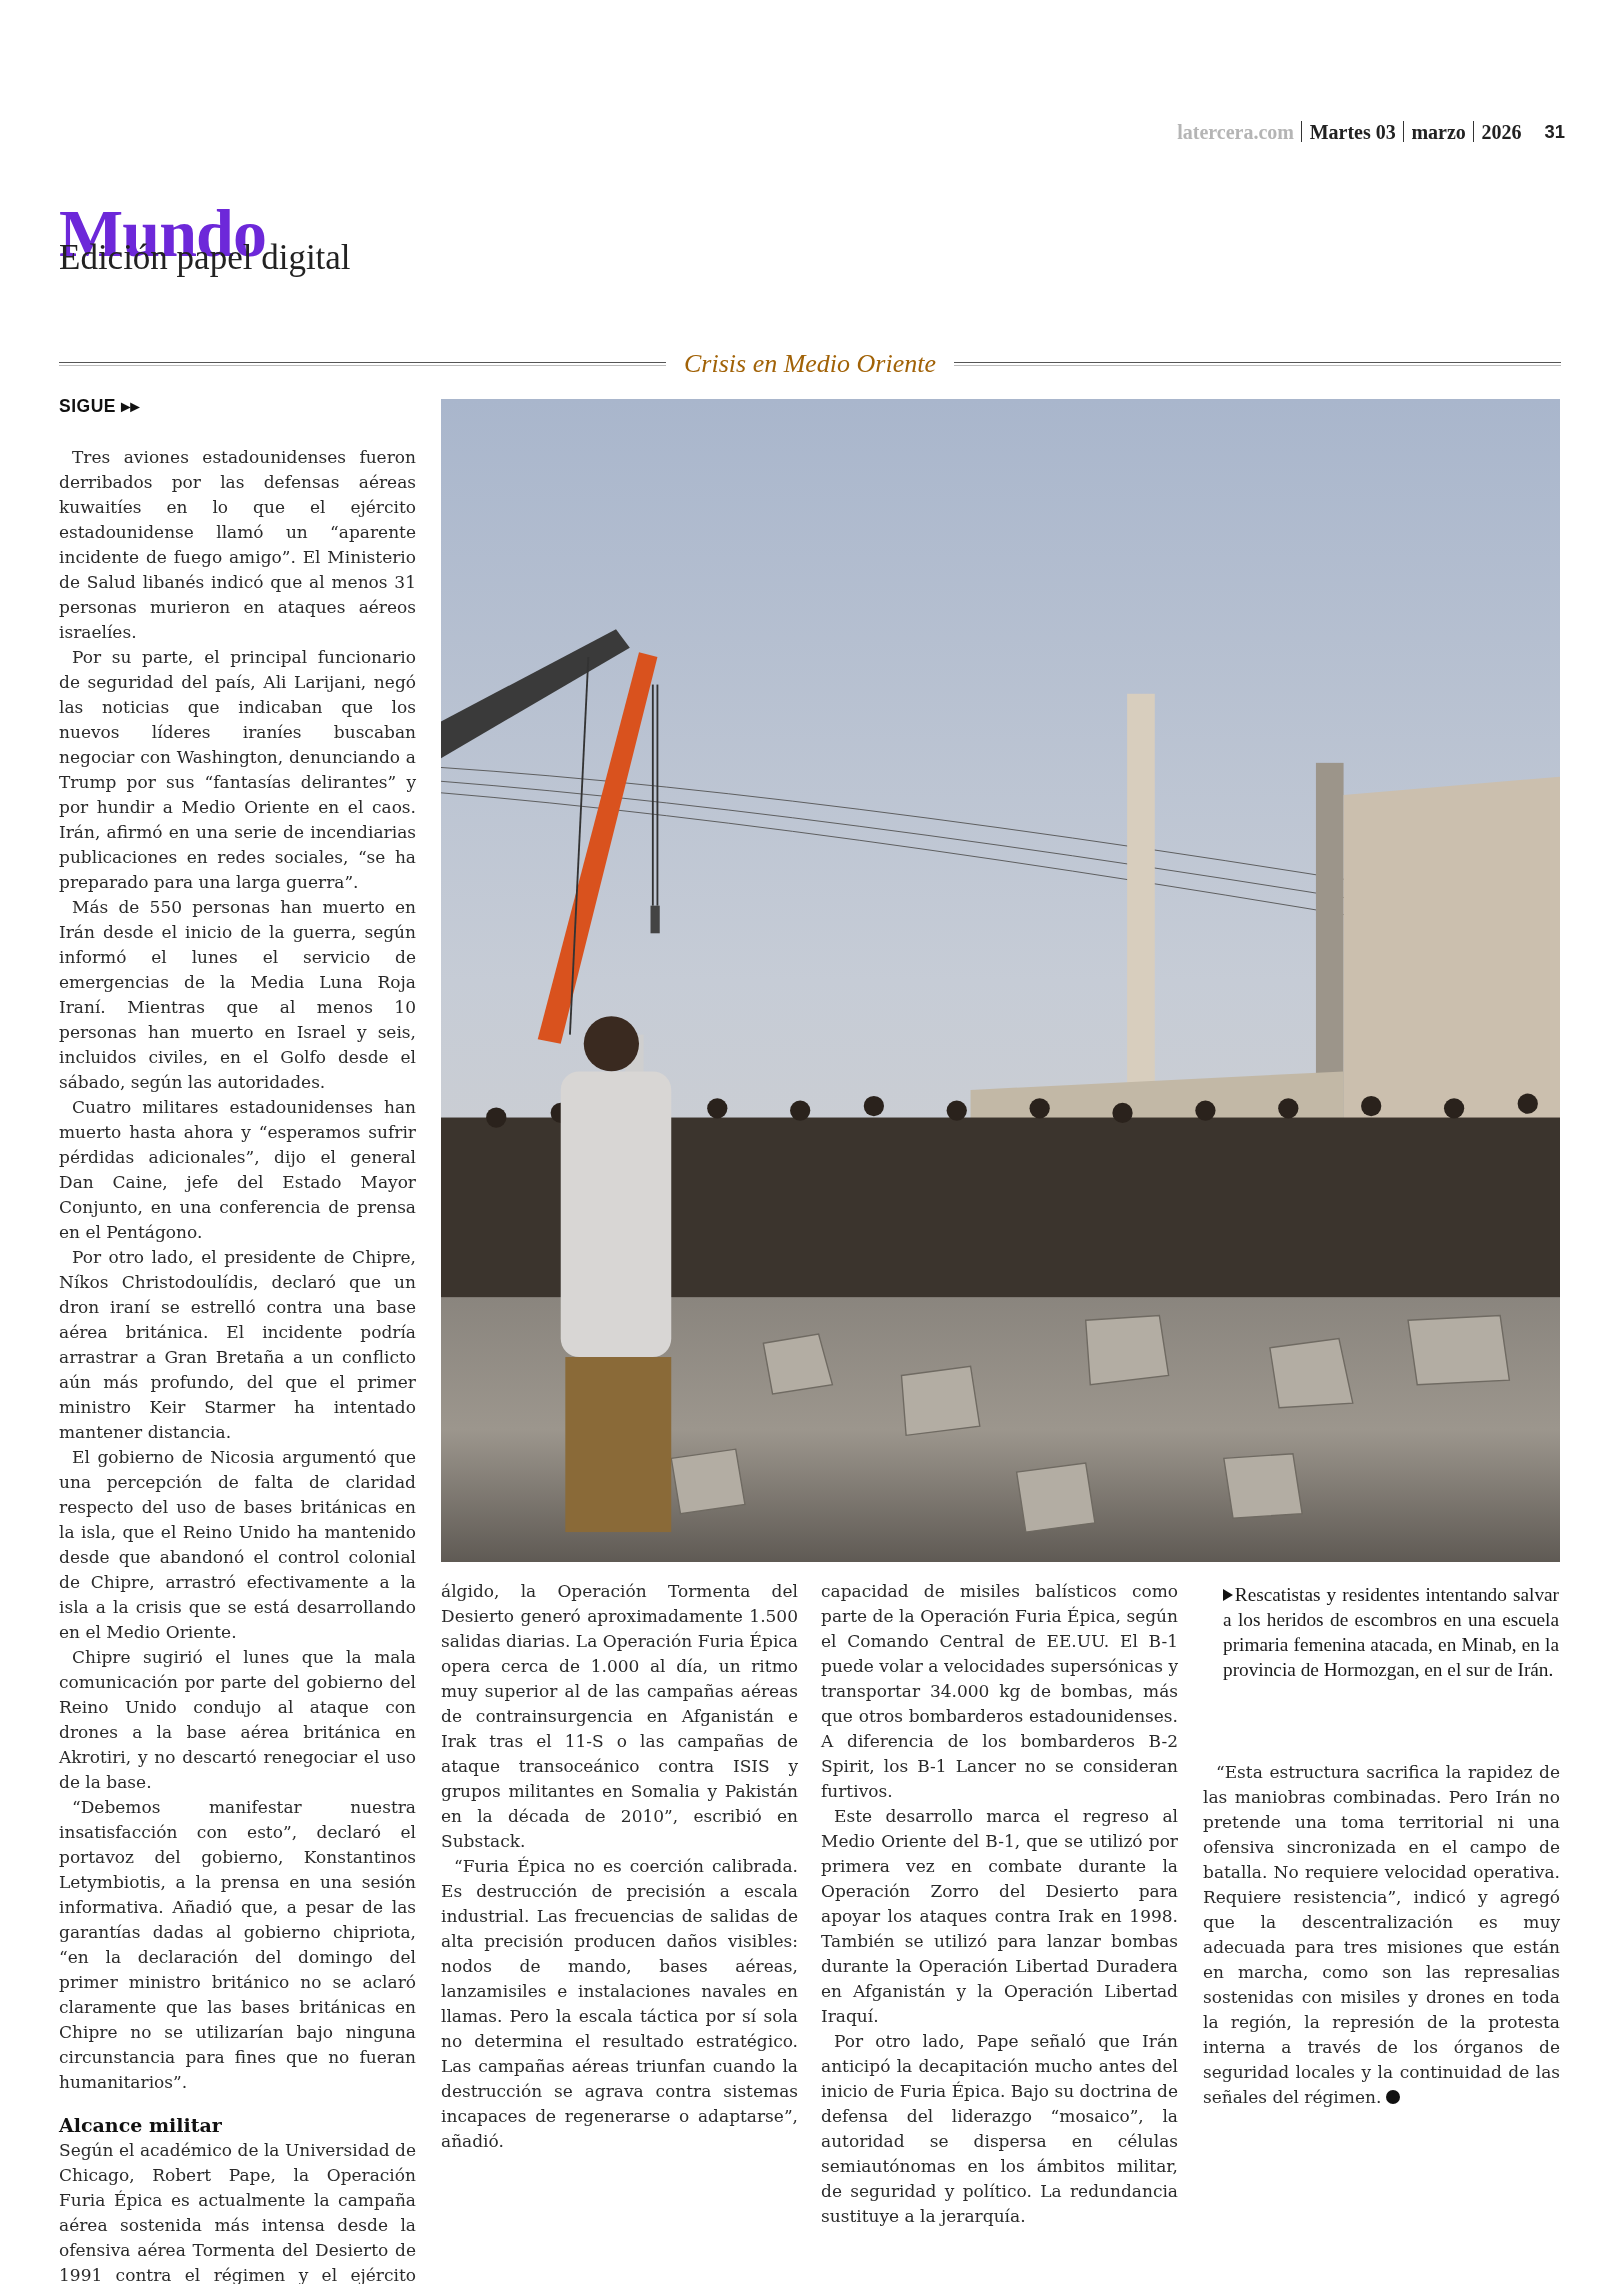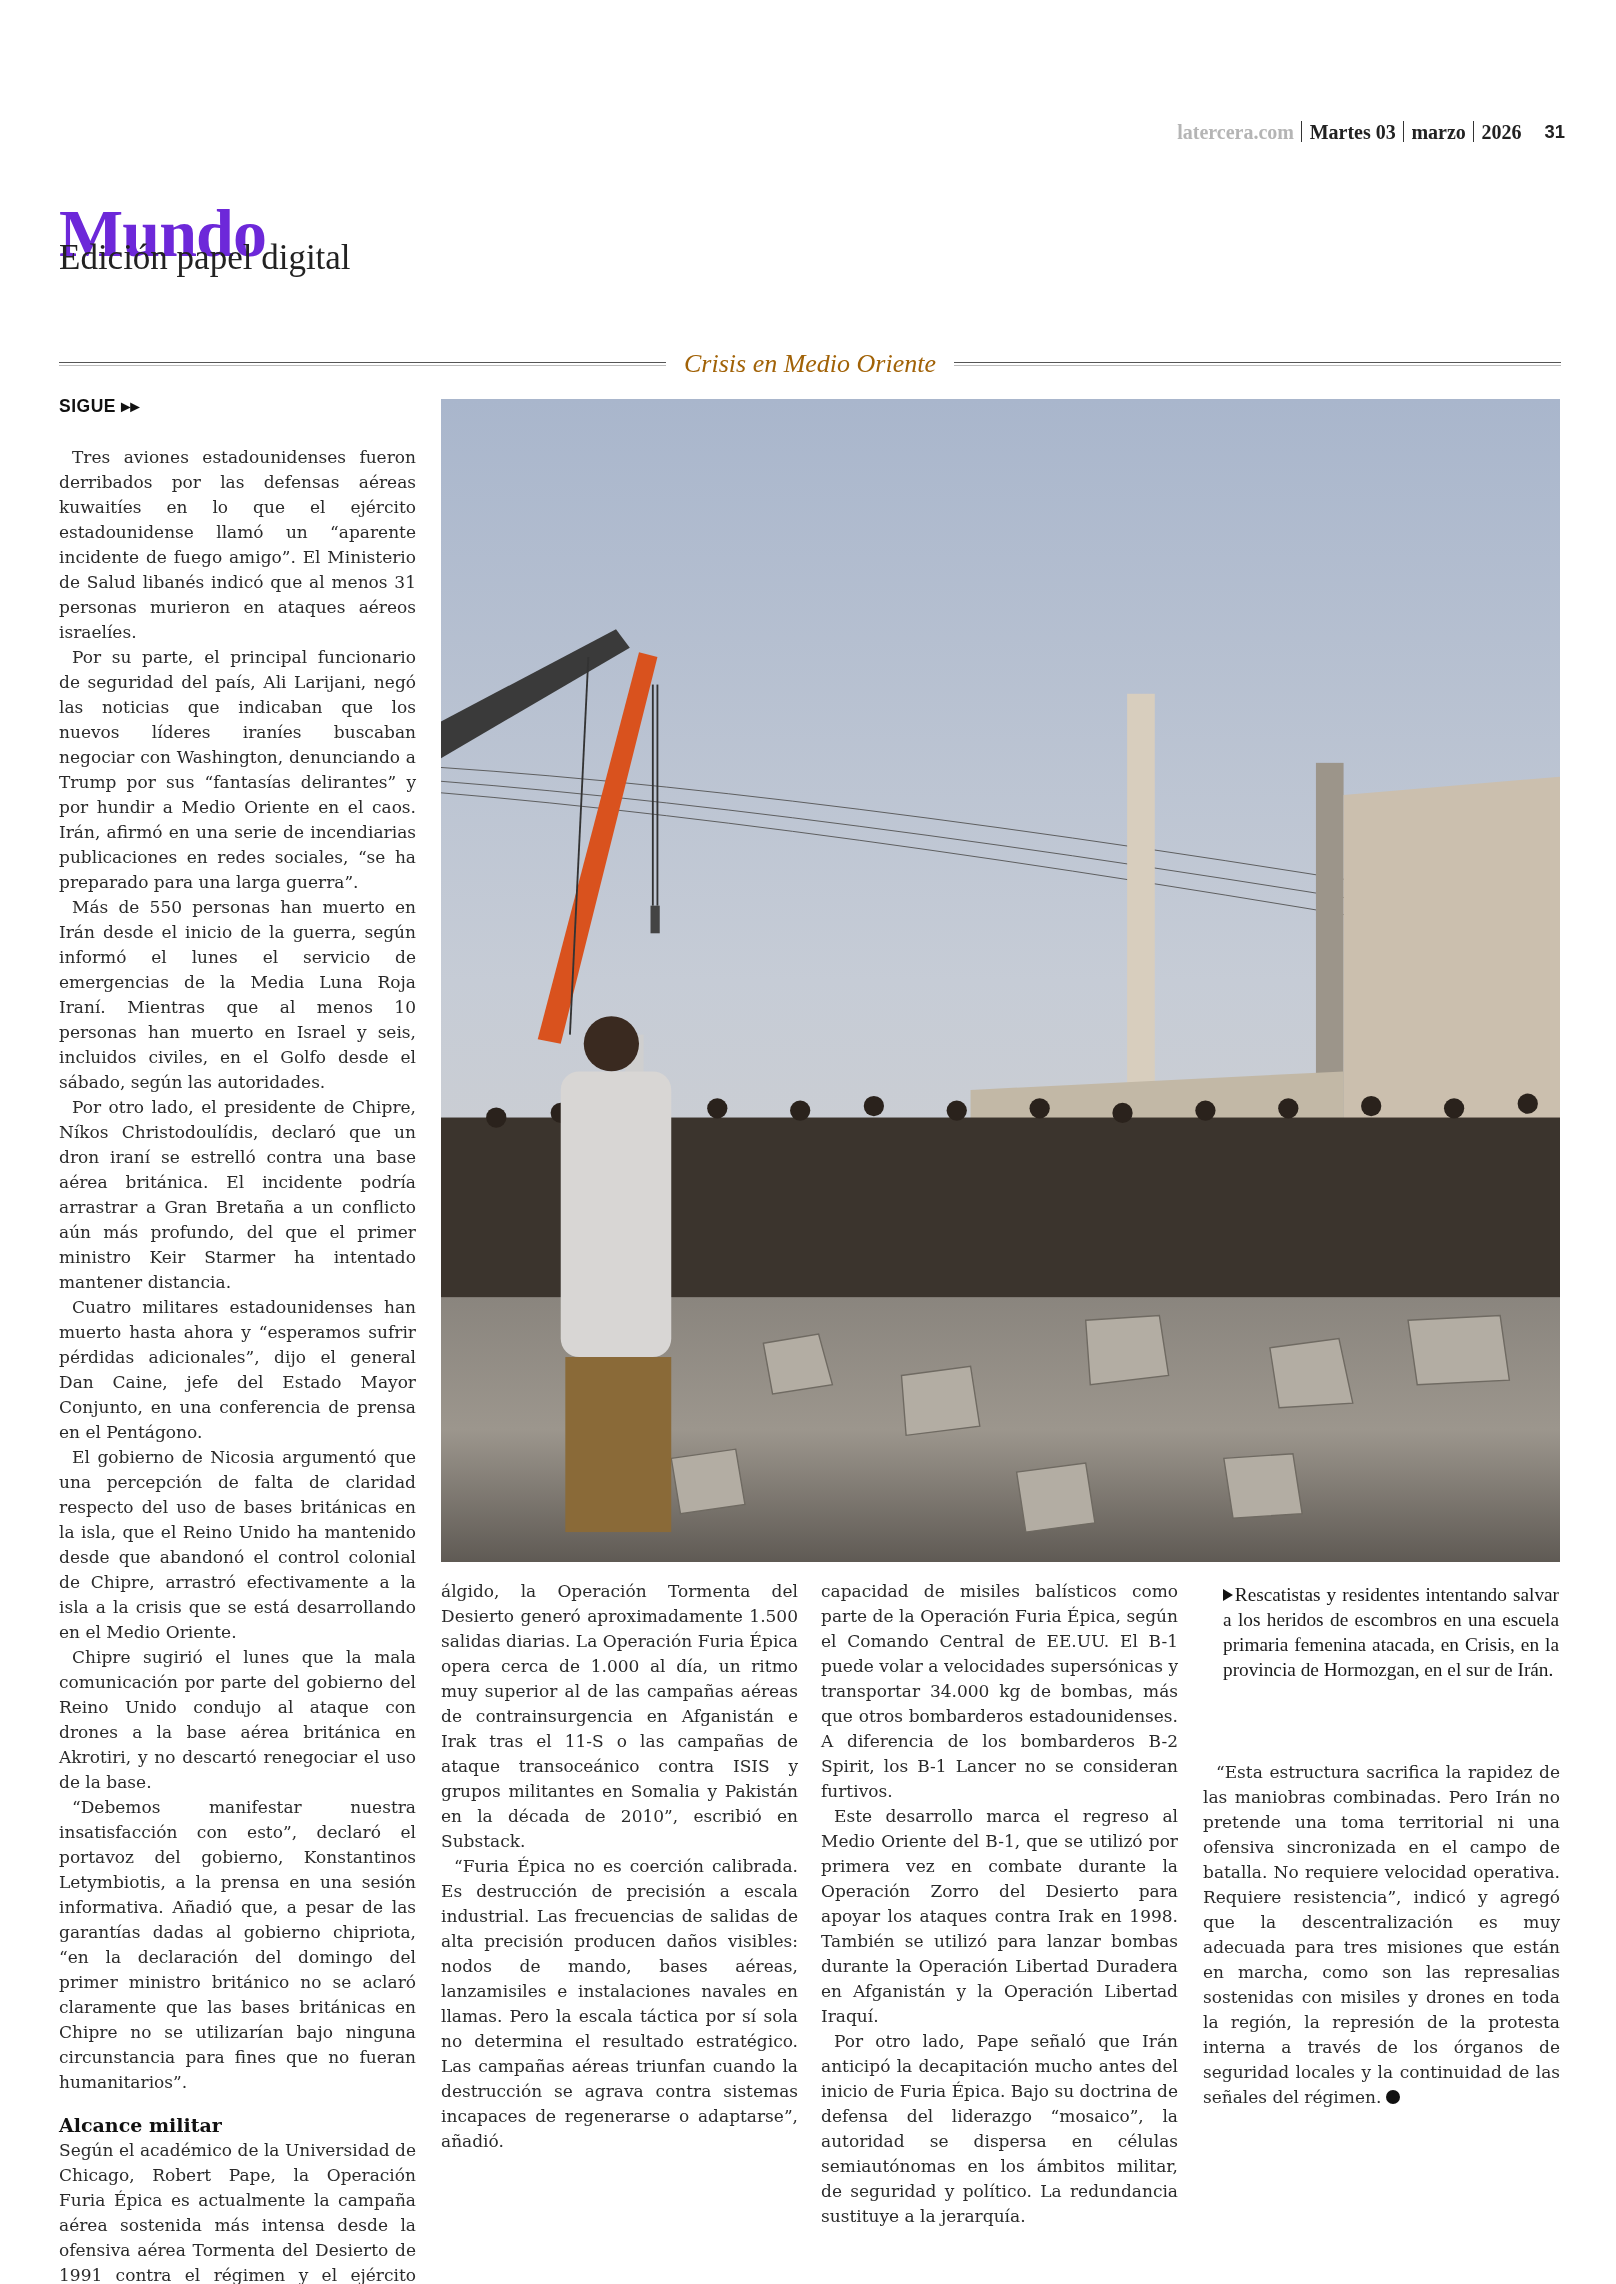--- a/index.html
+++ b/index.html
@@ -126,40 +126,40 @@
       <rect x="260" y="1460" width="240" height="620" rx="40" fill="#d8d6d4"></rect>
       <rect x="270" y="2080" width="230" height="380" fill="#8a6a38"></rect>
     </g>
   </svg>
 </div>
 
 <div class="col" id="col1">
   <p>Tres aviones estadounidenses fueron derribados por las defensas aéreas kuwaitíes en lo que el ejército estadounidense llamó un “aparente incidente de fuego amigo”. El Ministerio de Salud libanés indicó que al menos 31 personas murieron en ataques aéreos israelíes.</p>
   <p>Por su parte, el principal funcionario de seguridad del país, Ali Larijani, negó las noticias que indicaban que los nuevos líderes iraníes buscaban negociar con Washington, denunciando a Trump por sus “fantasías delirantes” y por hundir a Medio Oriente en el caos. Irán, afirmó en una serie de incendiarias publicaciones en redes sociales, “se ha preparado para una larga guerra”.</p>
   <p>Más de 550 personas han muerto en Irán desde el inicio de la guerra, según informó el lunes el servicio de emergencias de la Media Luna Roja Iraní. Mientras que al menos 10 personas han muerto en Israel y seis, incluidos civiles, en el Golfo desde el sábado, según las autoridades.</p>
+  <p>Cuatro militares estadounidenses han muerto hasta ahora y “esperamos sufrir pérdidas adicionales”, dijo el general Dan Caine, jefe del Estado Mayor Conjunto, en una conferencia de prensa en el Pentágono.</p>
   <p>Por otro lado, el presidente de Chipre, Níkos Christodoulídis, declaró que un dron iraní se estrelló contra una base aérea británica. El incidente podría arrastrar a Gran Bretaña a un conflicto aún más profundo, del que el primer ministro Keir Starmer ha intentado mantener distancia.</p>
-  <p>Cuatro militares estadounidenses han muerto hasta ahora y “esperamos sufrir pérdidas adicionales”, dijo el general Dan Caine, jefe del Estado Mayor Conjunto, en una conferencia de prensa en el Pentágono.</p>
   <p>El gobierno de Nicosia argumentó que una percepción de falta de claridad respecto del uso de bases británicas en la isla, que el Reino Unido ha mantenido desde que abandonó el control colonial de Chipre, arrastró efectivamente a la isla a la crisis que se está desarrollando en el Medio Oriente.</p>
   <p>Chipre sugirió el lunes que la mala comunicación por parte del gobierno del Reino Unido condujo al ataque con drones a la base aérea británica en Akrotiri, y no descartó renegociar el uso de la base.</p>
   <p>“Debemos manifestar nuestra insatisfacción con esto”, declaró el portavoz del gobierno, Konstantinos Letymbiotis, a la prensa en una sesión informativa. Añadió que, a pesar de las garantías dadas al gobierno chipriota, “en la declaración del domingo del primer ministro británico no se aclaró claramente que las bases británicas en Chipre no se utilizarían bajo ninguna circunstancia para fines que no fueran humanitarios”.</p>
   <h3>Alcance militar</h3>
   <p class="noindent">Según el académico de la Universidad de Chicago, Robert Pape, la Operación Furia Épica es actualmente la campaña aérea sostenida más intensa desde la ofensiva aérea Tormenta del Desierto de 1991 contra el régimen y el ejército iraquí. “En su punto</p>
 </div>
 
 <div class="col" id="col2">
   <p class="noindent">álgido, la Operación Tormenta del Desierto generó aproximadamente 1.500 salidas diarias. La Operación Furia Épica opera cerca de 1.000 al día, un ritmo muy superior al de las campañas aéreas de contrainsurgencia en Afganistán e Irak tras el 11-S o las campañas de ataque transoceánico contra ISIS y grupos militantes en Somalia y Pakistán en la década de 2010”, escribió en Substack.</p>
   <p>“Furia Épica no es coerción calibrada. Es destrucción de precisión a escala industrial. Las frecuencias de salidas de alta precisión producen daños visibles: nodos de mando, bases aéreas, lanzamisiles e instalaciones navales en llamas. Pero la escala táctica por sí sola no determina el resultado estratégico. Las campañas aéreas triunfan cuando la destrucción se agrava contra sistemas incapaces de regenerarse o adaptarse”, añadió.</p>
 </div>
 
 <div class="col" id="col3">
   <p class="noindent">capacidad de misiles balísticos como parte de la Operación Furia Épica, según el Comando Central de EE.UU. El B-1 puede volar a velocidades supersónicas y transportar 34.000 kg de bombas, más que otros bombarderos estadounidenses. A diferencia de los bombarderos B-2 Spirit, los B-1 Lancer no se consideran furtivos.</p>
   <p>Este desarrollo marca el regreso al Medio Oriente del B-1, que se utilizó por primera vez en combate durante la Operación Zorro del Desierto para apoyar los ataques contra Irak en 1998. También se utilizó para lanzar bombas durante la Operación Libertad Duradera en Afganistán y la Operación Libertad Iraquí.</p>
   <p>Por otro lado, Pape señaló que Irán anticipó la decapitación mucho antes del inicio de Furia Épica. Bajo su doctrina de defensa del liderazgo “mosaico”, la autoridad se dispersa en células semiautónomas en los ámbitos militar, de seguridad y político. La redundancia sustituye a la jerarquía.</p>
 </div>
 
 <div class="caption">
-  <span class="tri"></span><span>Rescatistas y residentes intentando salvar a los heridos de escombros en una escuela primaria femenina atacada, en Crisis, en la provincia de Hormozgan, en el sur de Irán.</span>
+  <span class="tri"></span><span>Rescatistas y residentes intentando salvar a los heridos de escombros en una escuela primaria femenina atacada, en Minab, en la provincia de Hormozgan, en el sur de Irán.</span>
 </div>
 
 <div class="col" id="col4">
   <p><span>“Esta estructura sacrifica la rapidez de las maniobras combinadas. Pero Irán no pretende una toma territorial ni una ofensiva sincronizada en el campo de batalla. No requiere velocidad operativa. Requiere resistencia”, indicó y agregó que la descentralización es muy adecuada para tres misiones que están en marcha, como son las represalias sostenidas con misiles y drones en toda la región, la represión de la protesta interna a través de los órganos de seguridad locales y la continuidad de las señales del régimen.</span><span class="endmark"></span></p>
 </div>
 
 
 </body></html>

